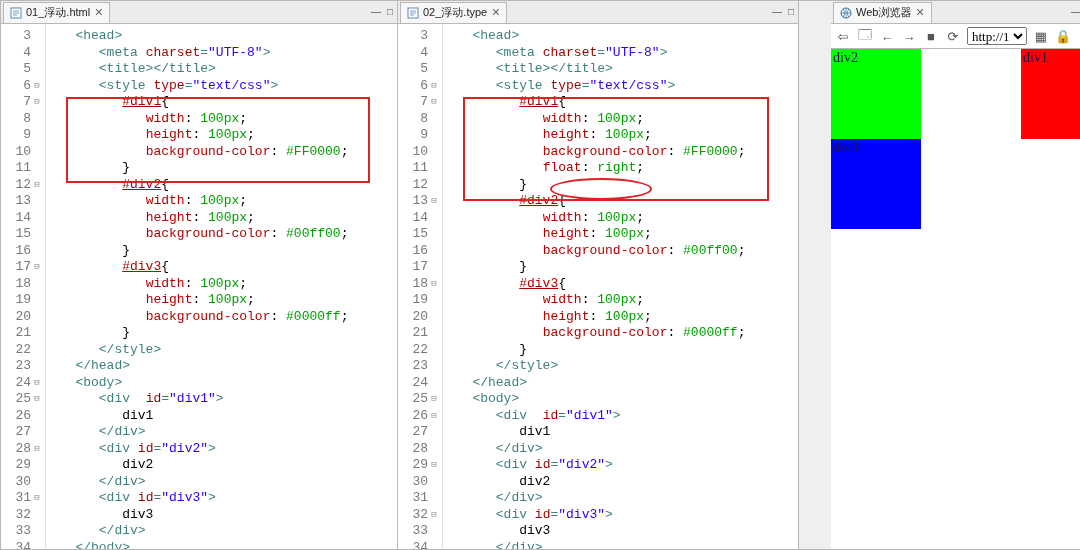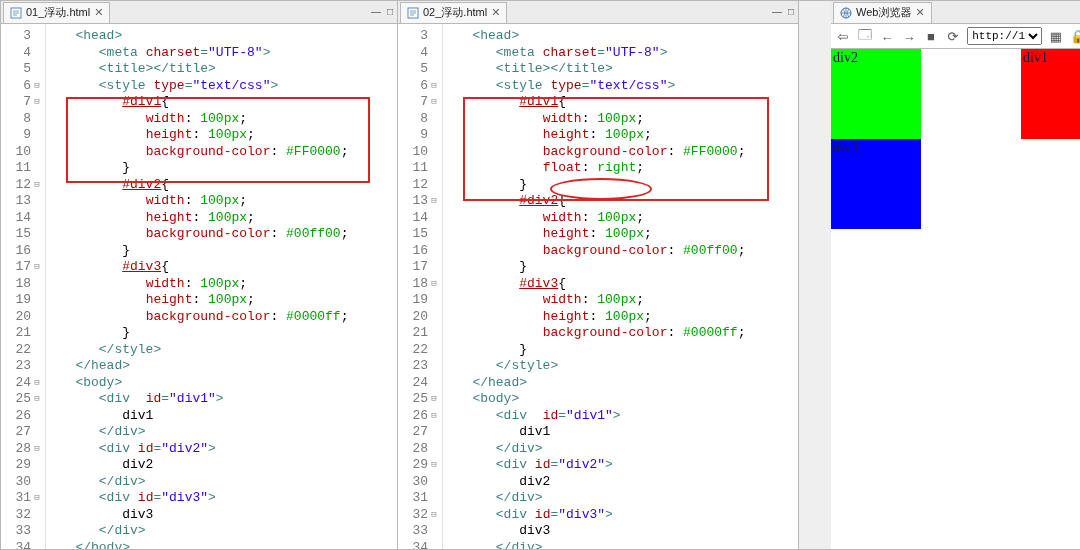--- a/index.html
+++ b/index.html
@@ -54,21 +54,21 @@
   .v{color:var(--val);}
   .hx{color:var(--hexlit);font-family:Liberation Mono, monospace;}
   .txt{color:#000;}
 
   .hlbox{position:absolute;border:2px solid var(--highlight-box);pointer-events:none;}
   .ellipse{position:absolute;border:2px solid var(--highlight-box);border-radius:50%;pointer-events:none;}
 
   
   .toolbar{display:flex;align-items:center;height:24px;border-bottom:1px solid var(--border);padding:0 4px;gap:6px;color:var(--toolbar-ico);}
   .toolbar .ico{width:16px;height:16px;display:inline-flex;align-items:center;justify-content:center;font-size:13px;cursor:pointer;}
-  .toolbar select{font-size:11px;font-family:Liberation Mono, monospace;height:18px;text-align:right;}
+  .toolbar select{font-size:13px;font-family:Liberation Serif, serif;height:18px;}
   .page{flex:1;position:relative;background:#fff;overflow:hidden;font-family:"Times New Roman",serif;font-size:15px;}
   .page .box{position:absolute;width:90px;height:90px;color:#000;}
   .page .lbl{font-size:14px;padding-left:2px;color:#15154a;}
 </style>
 </head>
 <body>
 
 <div class="app">
 
   <div class="pane pane-left">
@@ -131,21 +131,21 @@
 
   <div class="pane pane-mid">
     <div class="tabbar">
       <div class="tab">
         <span class="icon">
           <svg width="12" height="12" viewBox="0 0 12 12">
               <rect x="1" y="1" width="10" height="10" fill="#fff" stroke="#5a8ab8"></rect>
               <path d="M3 4h6M3 6h6M3 8h4" stroke="#5a8ab8" stroke-width="0.8"></path>
             </svg>
         </span>
-        <span>02_浮动.html</span>
+        <span>02_浮动.type</span>
         <span class="close">✕</span>
       </div>
       <div class="spacer"></div>
       <div class="winbtns">
         <span>—</span>
         <span>□</span>
       </div>
     </div>
     <div class="editor">
       <div class="gutter" id="gutter-mid">

